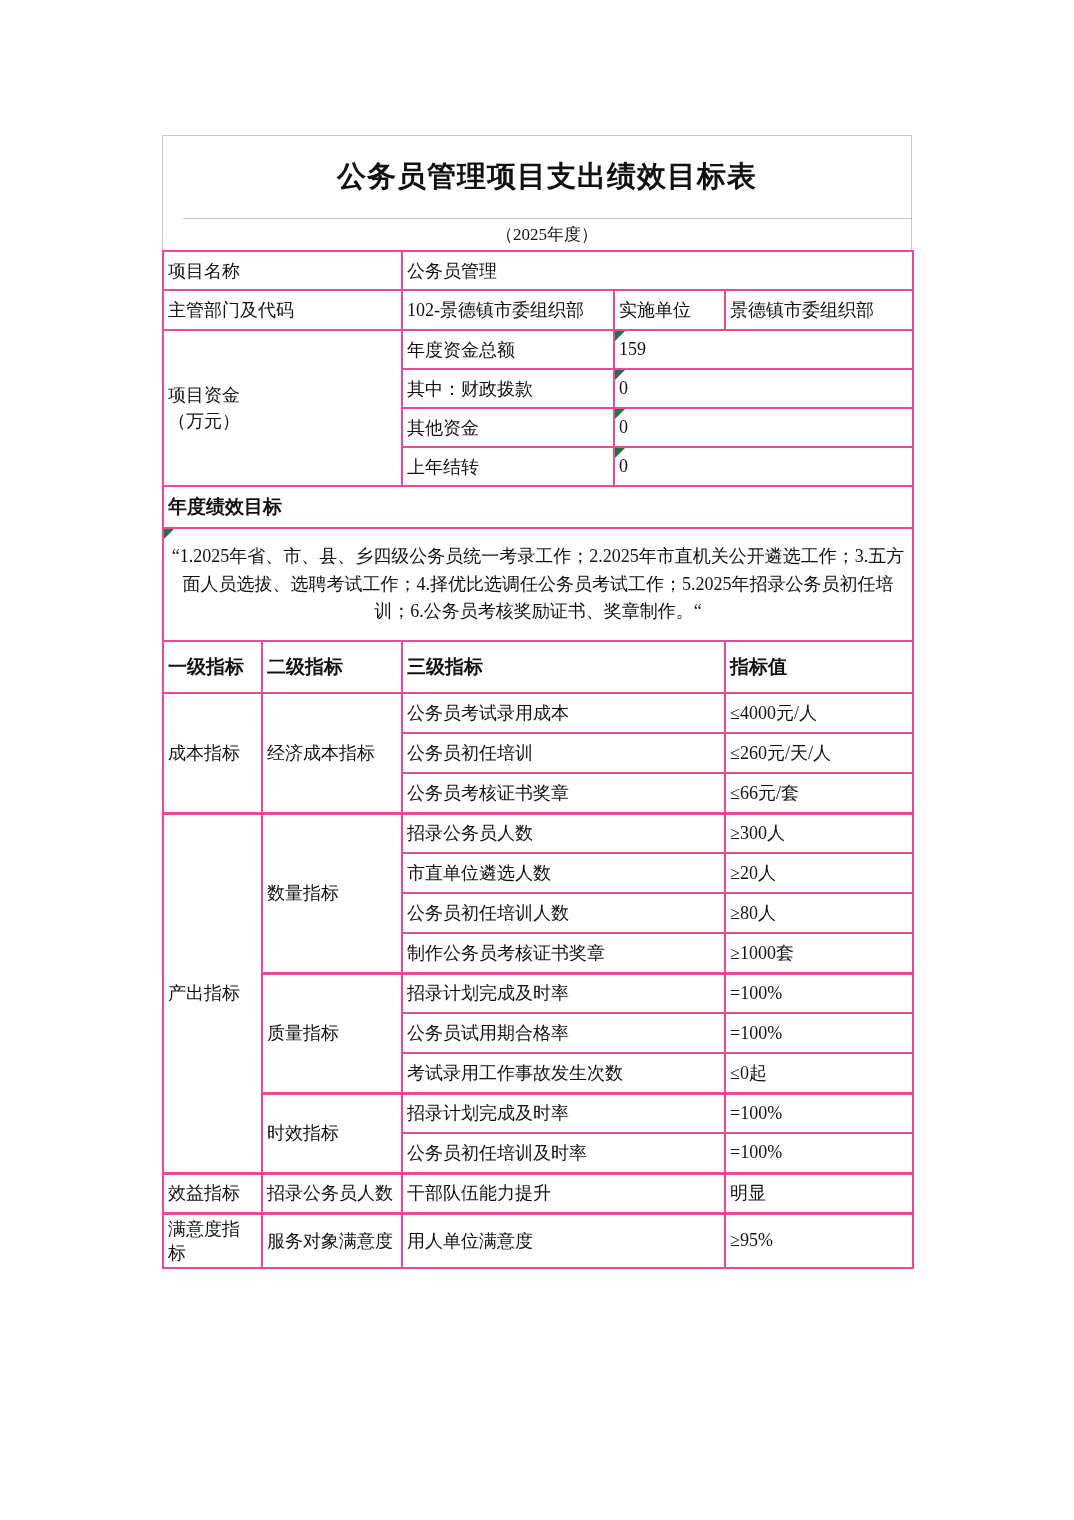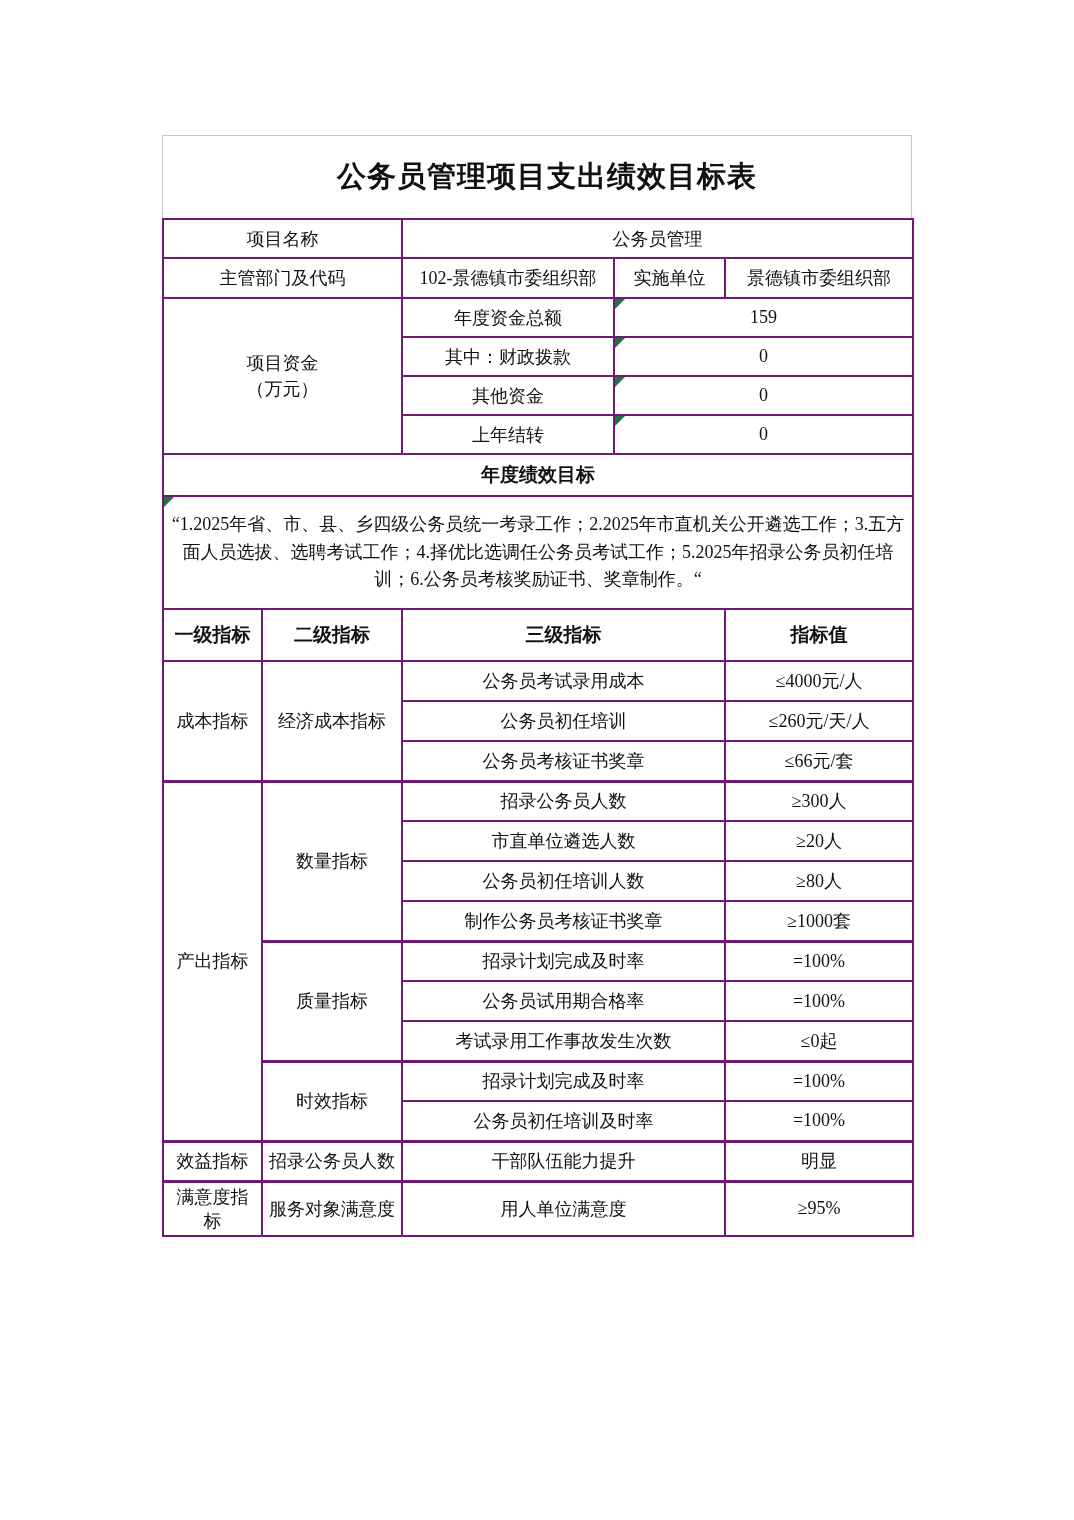--- a/index.html
+++ b/index.html
@@ -19,22 +19,22 @@
     height: 82px; display: flex; align-items: center; justify-content: center;
     font-size: 29px; font-weight: bold; letter-spacing: 1px;
   }
   .doc-year {
     height: 32px; display: flex; align-items: center; justify-content: center;
     font-size: 17px; border-top: 1px solid #c6c6c6;
   }
 
   table.main { width: 750px; border-collapse: collapse; table-layout: fixed; background: #ffffff; }
   table.main td {
-    border: 2px solid #701a75;
-    text-align: center; vertical-align: middle;
+    border: 2px solid #ec4899;
+    vertical-align: middle;
     font-size: 18px; padding: 2px 4px;
     position: relative; overflow: hidden;
     word-break: break-all;
   }
   tr.info1 { height: 39px; }
   tr.info2 { height: 40px; }
   tr.fund  { height: 39px; }
   tr.goalhdr { height: 42px; }
   tr.goalhdr td { font-weight: bold; font-size: 19px; }
   tr.goaltext { height: 113px; }
@@ -54,20 +54,21 @@
   }
 </style>
 </head>
 <body>
 
 <div class="page">
   <div class="doc">
 
     <div class="title-block">
       <div class="doc-title">公务员管理项目支出绩效目标表</div>
+      <div class="doc-year">（2025年度）</div>
     </div>
 
     <table class="main">
       <colgroup>
         <col style="width:99px">
           <col style="width:140px">
           <col style="width:212px">
           <col style="width:111px">
           <col style="width:188px">
       </colgroup>

